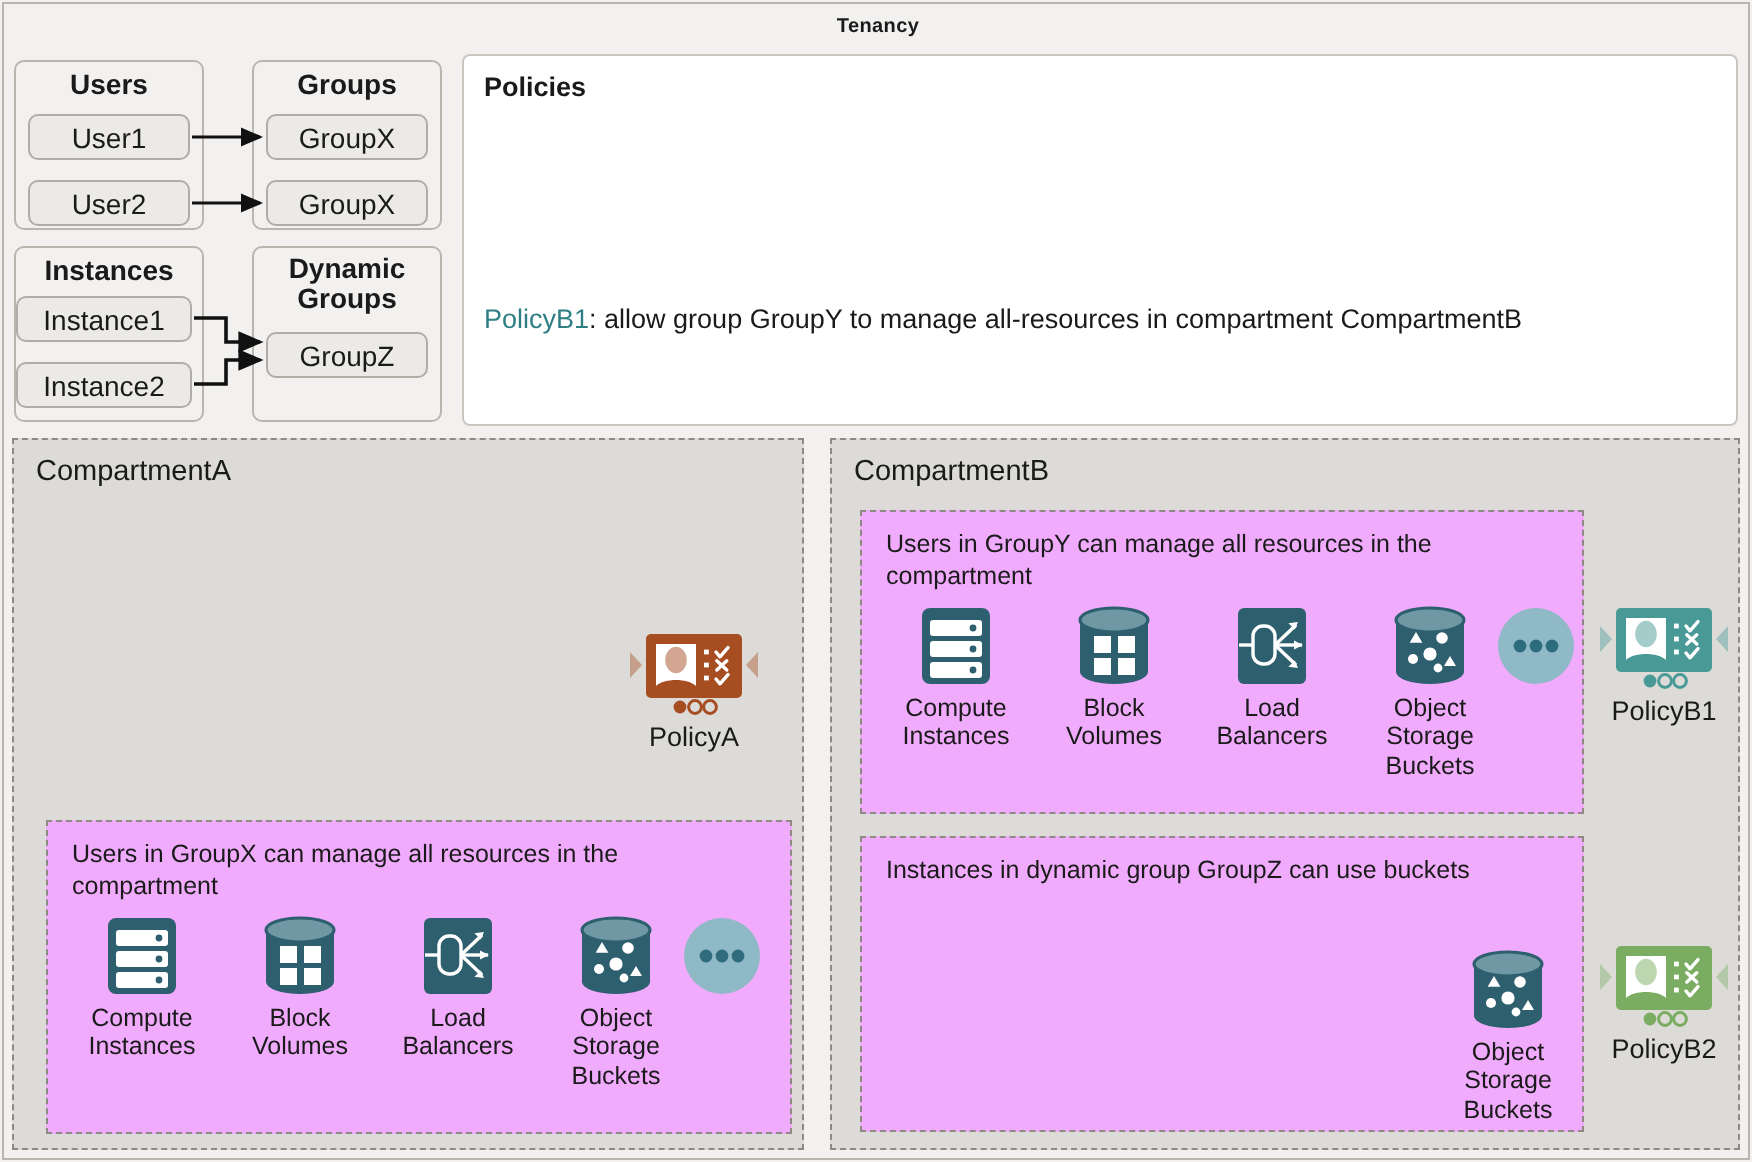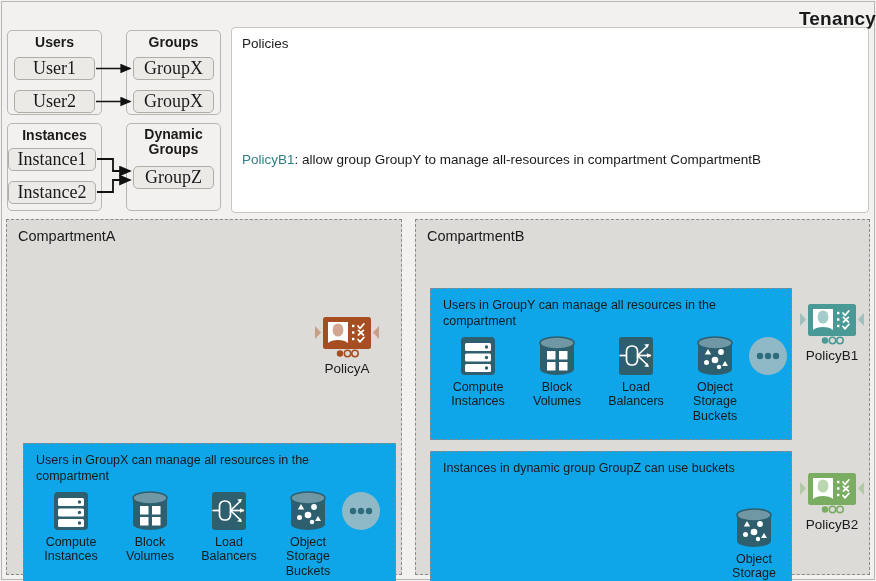--- a/index.html
+++ b/index.html
@@ -15,42 +15,42 @@
 
   #tenancy {
     position:absolute; left:1px; top:1px;
     width:874px; height:579px;
     background:#f2f1ef;
     border:1px solid #b9b6b0;
   }
 
   #tenancy-title {
     position:absolute; left:0; top:6px; width:874px;
-    text-align:right; font-size:19px; font-weight:bold;
+    text-align:center; font-size:10px; font-weight:bold;
     letter-spacing:.2px;
   }
 
   
   .idbox {
     position:absolute;
     background:#f2f1ef;
     border:1px solid #b9b6b0;
     border-radius:5px;
   }
   .idtitle {
     text-align:center; font-size:14px; font-weight:bold;
     line-height:1.05; padding-top:4px;
   }
   .chip {
     position:absolute;
     background:#eceae6;
     border:1px solid #b0ada7;
     border-radius:5px;
-    font-size:18px;
-    display:flex; align-items:center; justify-content:center;font-family:Liberation Serif, serif;
+    font-size:14px;
+    display:flex; align-items:center; justify-content:center;
   }
 
   #users-box     { left:7px;   top:30px;  width:95px;  height:85px; }
   #groups-box    { left:126px; top:30px;  width:95px;  height:85px; }
   #instances-box { left:7px;   top:123px; width:95px;  height:88px; }
   #dyngroups-box { left:126px; top:123px; width:95px;  height:88px; }
 
   #chip-user1    { left:14px;  top:57px;  width:81px; height:23px; }
   #chip-user2    { left:14px;  top:90px;  width:81px; height:23px; }
   #chip-groupx   { left:133px; top:57px;  width:81px; height:23px; }
@@ -66,21 +66,21 @@
   
   #policies {
     position:absolute; left:231px; top:27px;
     width:638px; height:186px;
     background:#ffffff;
     border:1px solid #c9c6c0;
     border-radius:4px;
   }
   #policies-title {
     position:absolute; left:10px; top:8px;
-    font-size:13.5px; font-weight:normal;
+    font-size:13.5px; font-weight:bold;
   }
   .policy-line {
     position:absolute; left:10px;
     font-size:13.5px; white-space:nowrap;
   }
   .policy-line .pname { font-weight:normal; }
   #policy-a-line  { top:82px; }
   #policy-b1-line { top:124px; }
   #policy-b2-line { top:156px; }
 
@@ -92,23 +92,22 @@
   }
   #compartmentA { left:6px;   top:219px; width:396px; height:356px; }
   #compartmentB { left:415px; top:219px; width:455px; height:356px; }
   .comp-title {
     position:absolute; left:11px; top:8px;
     font-size:14.5px; font-weight:normal;
   }
 
   .innerbox {
     position:absolute;
-    background:#0ea5e9;
+    background:#f0abfc;
     border:1px dashed #8d8a84;
-    margin-top:33px;
   }
   .inner-caption {
     position:absolute; left:12px; top:9px;
     font-size:12.5px; line-height:1.25;
     color:#1a1a1a;
   }
 
   #a-inner   { left:16px; top:190px; width:373px; height:157px; }
   #b-inner1  { left:14px; top:35px;  width:362px; height:152px; }
   #b-inner2  { left:14px; top:198px; width:362px; height:148px; }

